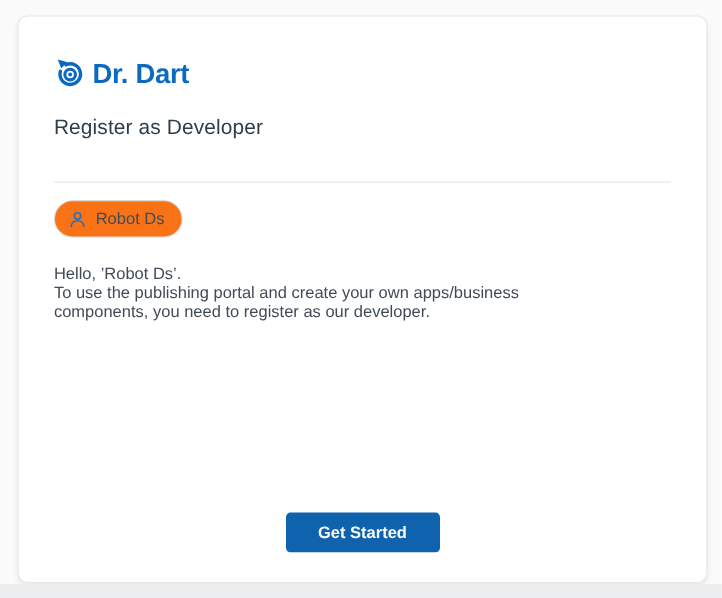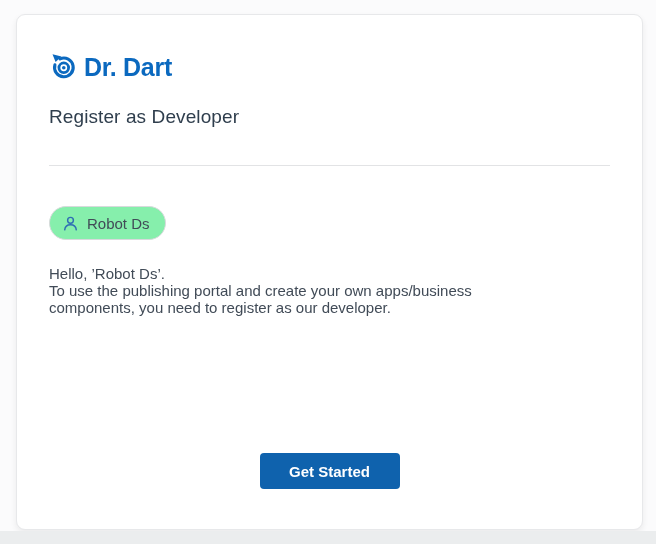--- a/index.html
+++ b/index.html
@@ -41,41 +41,41 @@
     color: #2f3e4d;
     line-height: 38px;
     letter-spacing: 0.1px;
   }
   .divider {
     border: none;
     border-top: 1px solid #e2e3e5;
     margin: 29px 0 0 0;
   }
   .user-chip {
-    margin-top: 40px;
+    margin-top: 16px;
     display: inline-flex; align-items: center; gap: 8px;
     height: 34px; box-sizing: border-box;
     padding: 0 15px 0 12px;
     border: 1px solid #d8dadc;
     border-radius: 17px;
-    background: #86efac;
+    background: #f97316;
     font-size: 15px; color: #414b57;
   }
   .person-icon { width: 17px; height: 17px; display: block; }
   .welcome-message {
     margin: 25px 0 0 0;
     font-size: 15px;
     line-height: 17px;
     color: #414b57;
     white-space: pre-line;
     max-width: 480px;
   }
   .actions {
     position: absolute;
-    left: 0; right: 0; bottom: 40px;
+    left: 0; right: 0; bottom: 27px;
     text-align: center;
   }
   .get-started-button {
     display: inline-block;
     width: 140px; height: 36px;
     background: #0f62ad;
     color: #ffffff;
     border: none; border-radius: 4px;
     font-family: "Liberation Sans", sans-serif;
     font-size: 15px; font-weight: bold;

